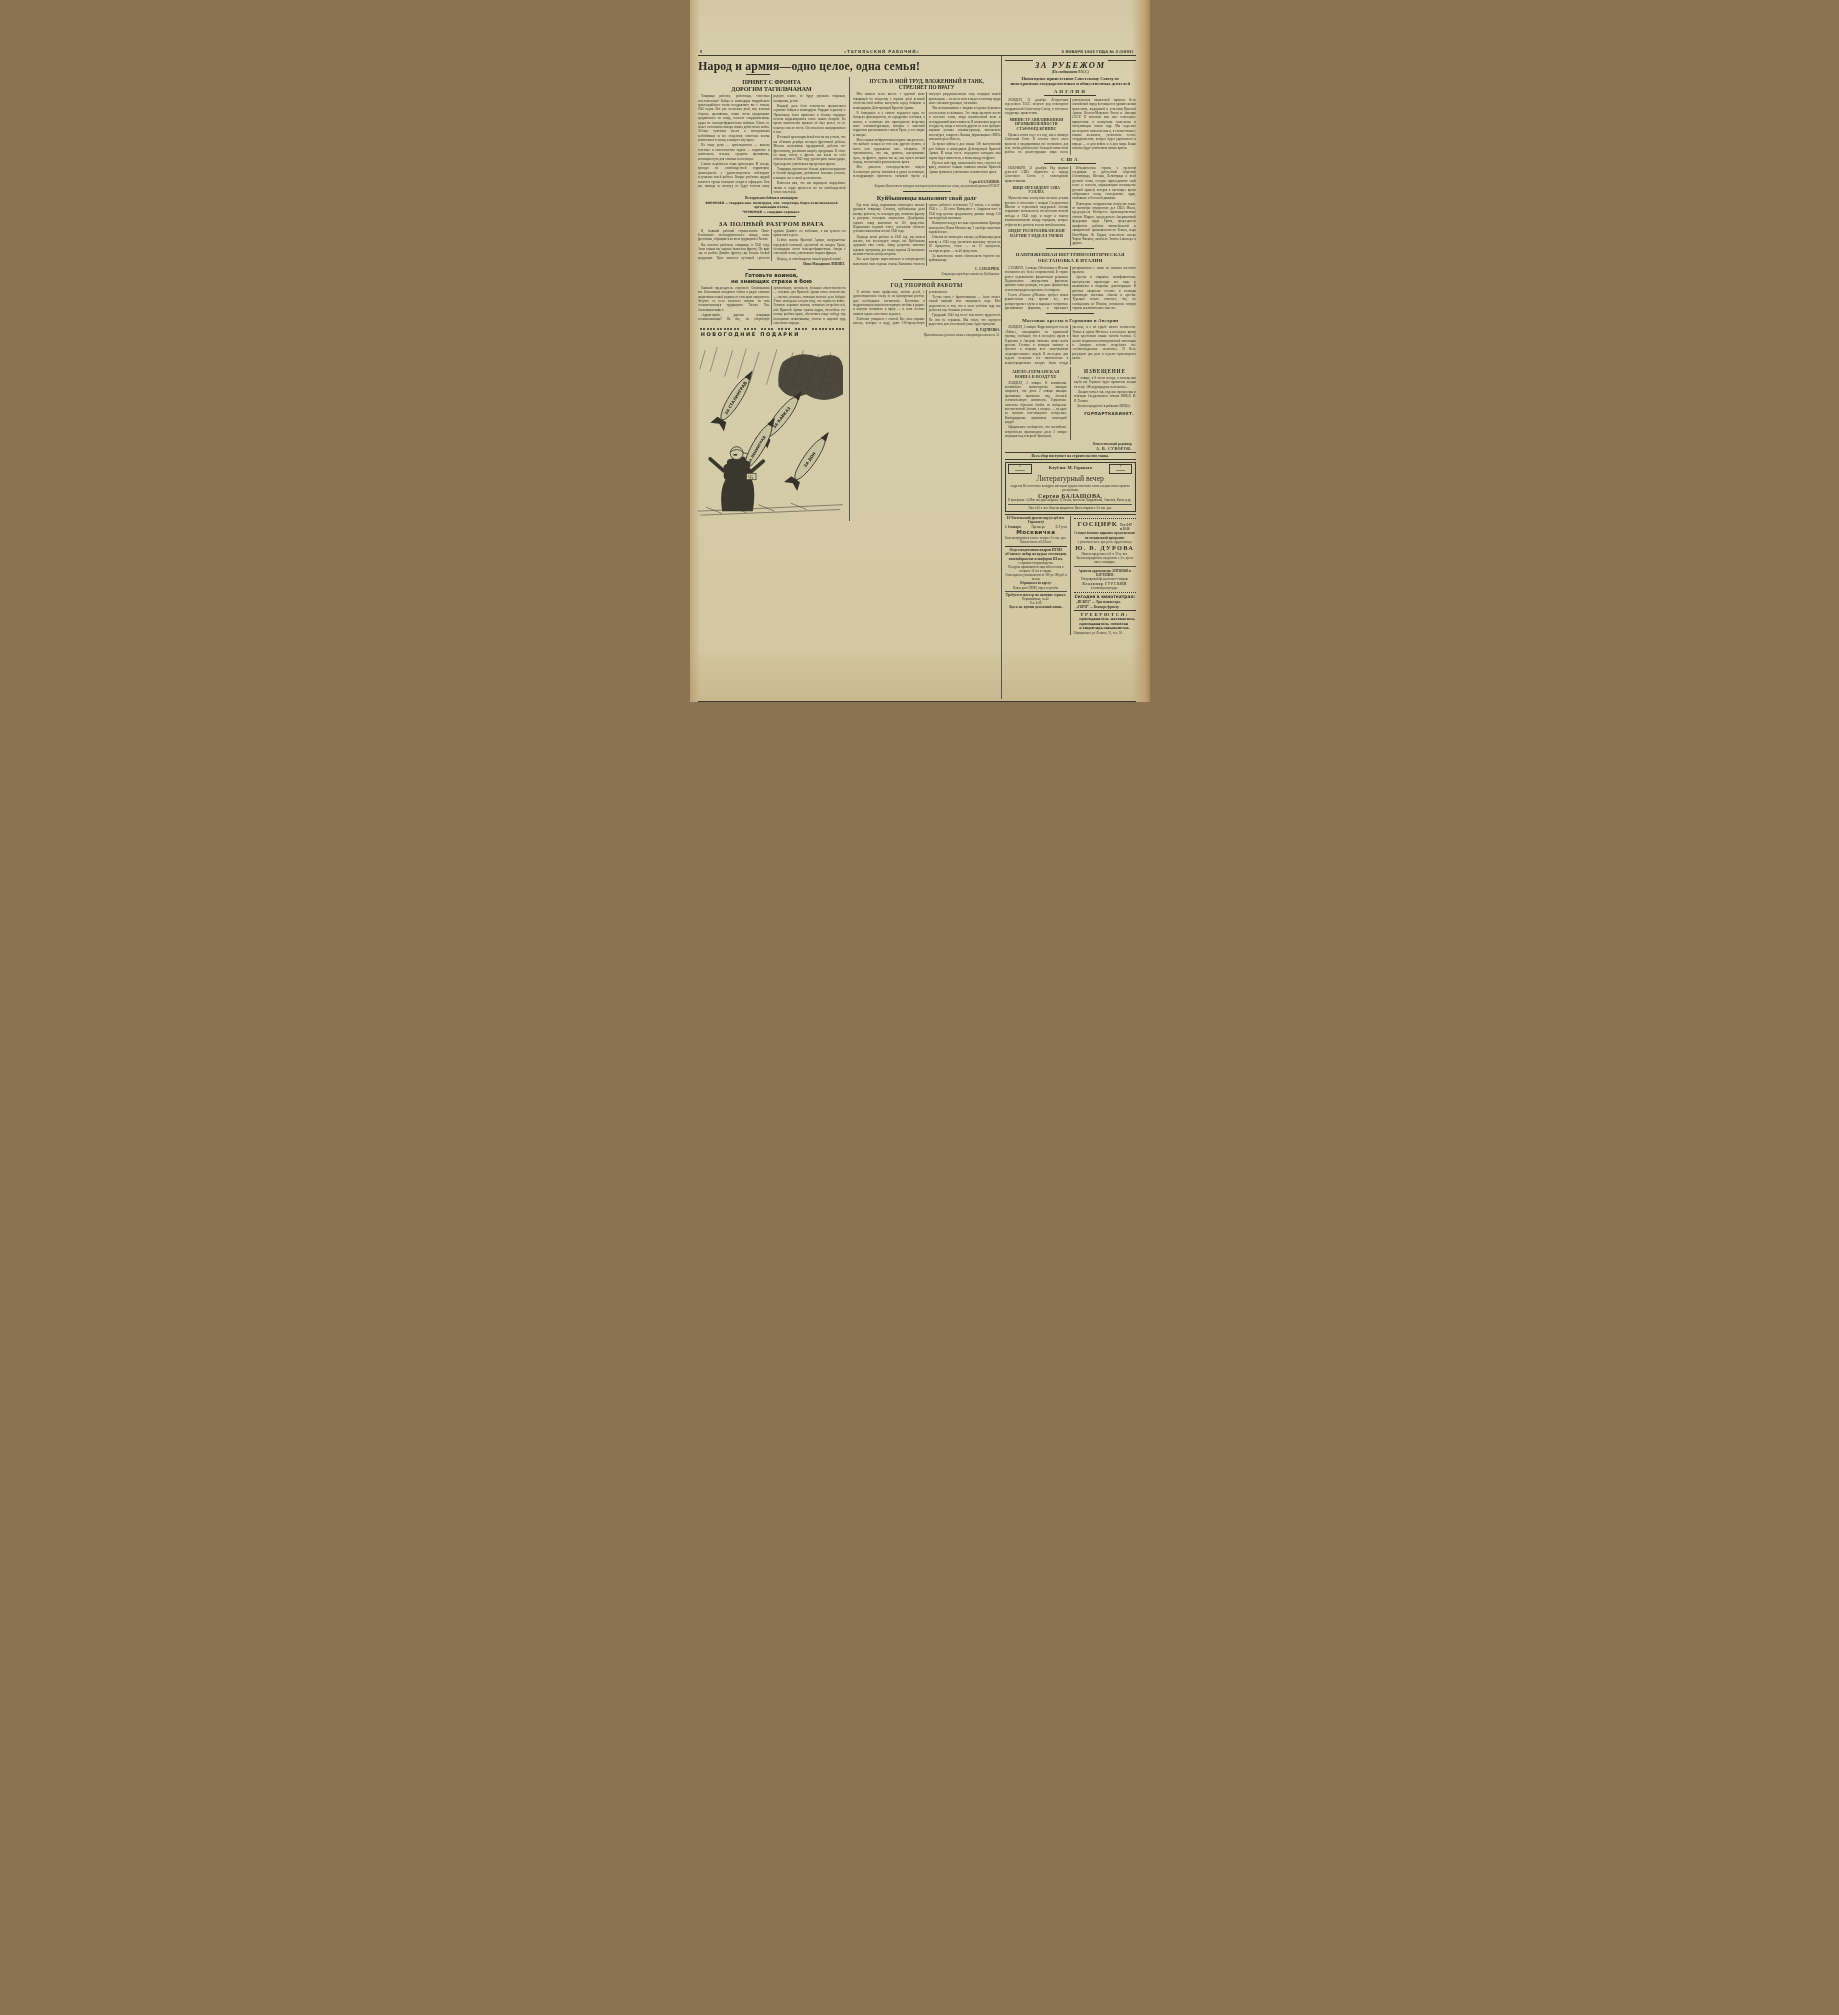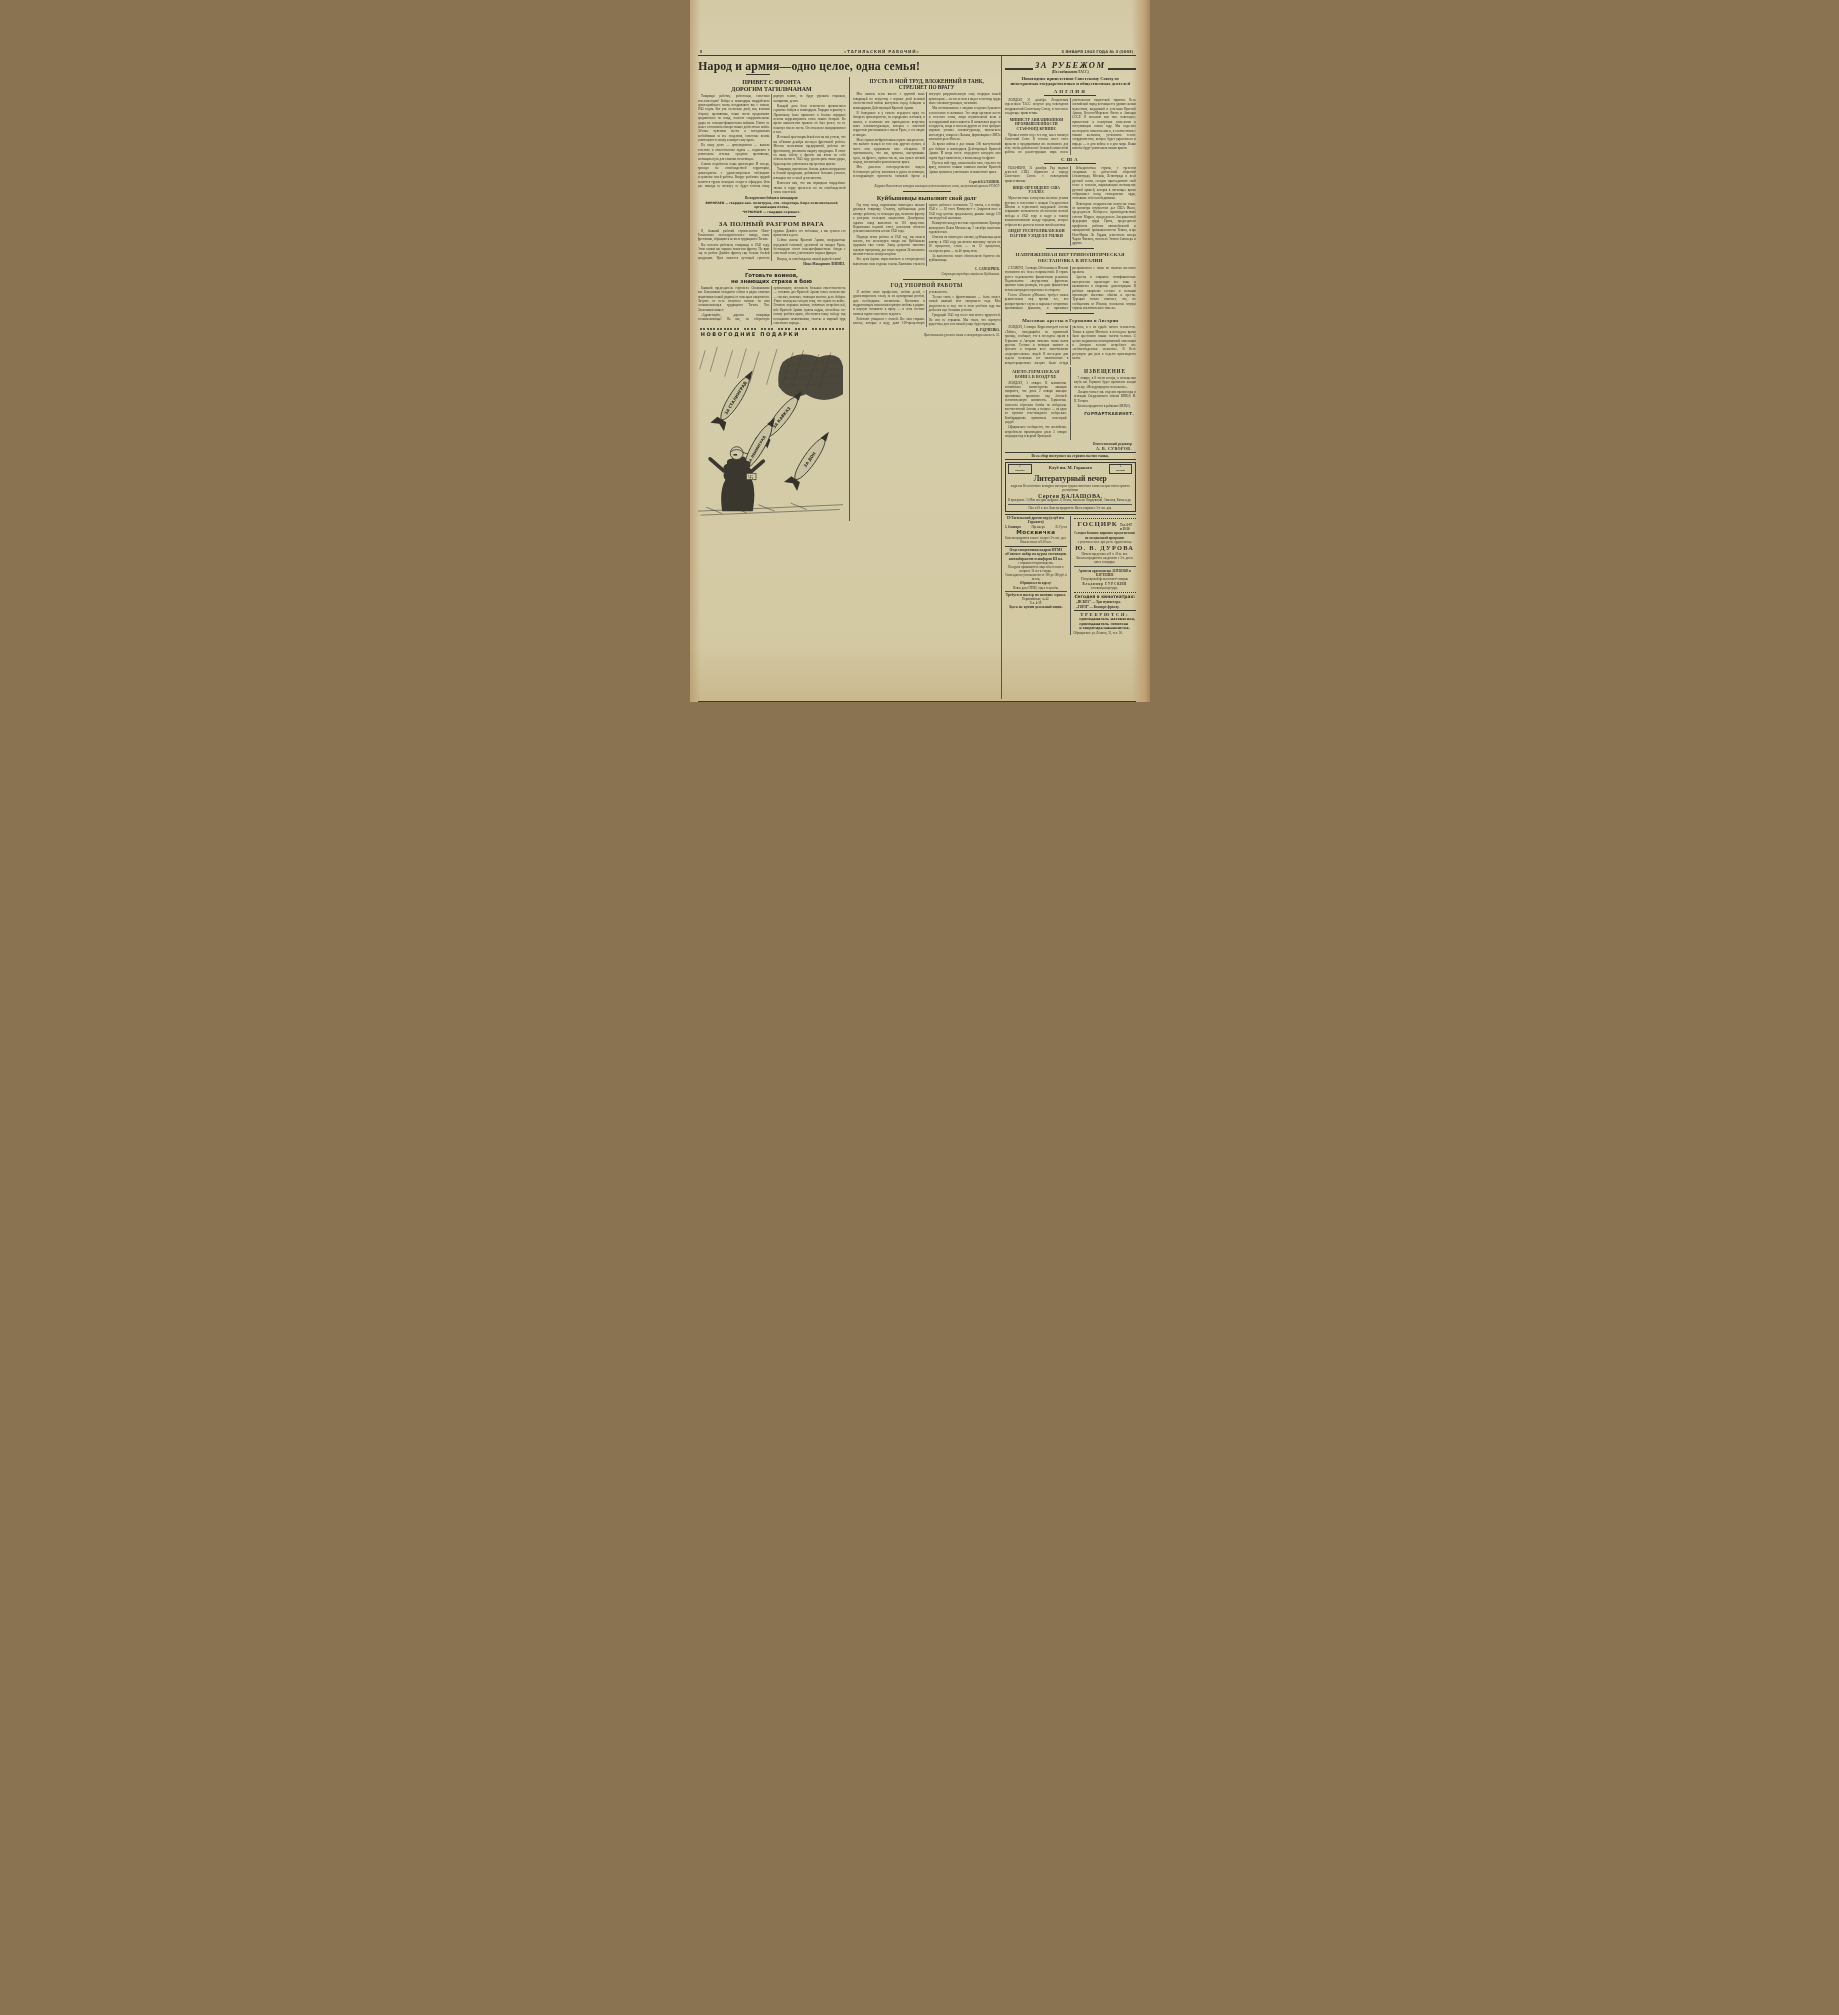--- a/index.html
+++ b/index.html
@@ -41,21 +41,21 @@
   .t-caps{font-size:5.4px;letter-spacing:0.4px;}
   .body p{margin:0 0 0.8px;text-indent:3.6px;text-align:justify;font-size:3.2px;line-height:1.38;}
   .twocol{column-count:2;column-gap:4px;column-rule:0.4px solid #6f6c5e;}
   .byline{ text-align:right;font-weight:bold;font-size:3.4px;margin:1.2px 0.8px 1.6px 0;}
   .byline-role{text-align:right;font-size:3px;font-style:italic;margin:-0.8px 0.8px 2px 0;}
   .signoff{font-size:3.2px;font-weight:bold;text-align:center;margin:1.2px 0 0.4px;}
   .sig-sans{font-family:"DejaVu Sans", sans-serif;}
   .sep{border:none;border-top:0.8px solid #3e3b30;width:48px;margin:2.4px auto;}
   .sep-thin{border:none;border-top:0.4px solid #57544a;margin:2px 0;}
   
-  .zr-head{display:flex;align-items:flex-end;gap:2px;margin-top:3.2px;}
+  .zr-head{display:flex;align-items:flex-start;gap:2px;margin-top:3.2px;}
   .zr-line{flex:1;height:1.2px;background:#3e3b30;}
   .zr-title{font-size:8.5px;font-weight:bold;font-style:italic;letter-spacing:1.6px;white-space:nowrap;color:#2c2a22;}
   .zr-src{text-align:center;font-weight:bold;font-size:3.4px;margin:0.8px 0 1.6px;}
   .zr-lead{text-align:center;font-weight:bold;font-size:4.6px;line-height:1.2;margin:0.8px 3.2px 2.4px;}
   .country{width:52px;margin:2.4px auto 1.6px;text-align:center;font-weight:bold;font-size:5px;letter-spacing:2px;border-bottom:1.2px double #3e3b30;padding-bottom:0.8px;}
   .sub-h{font-weight:bold;font-size:3.6px;text-align:center;letter-spacing:0.2px;margin:2.4px 1.6px 1.6px;line-height:1.25;}
   .span-h{font-weight:bold;font-size:4.8px;text-align:center;letter-spacing:0.2px;margin:3.2px 0.8px 2px;line-height:1.2;}
   .fx-row{display:flex;margin-top:1.6px;}
   .fx-row > div{flex:1 1 50%;overflow:hidden;}
   .fx-row > div + div{border-left:0.4px solid #57544a;padding-left:3.2px;}
@@ -65,21 +65,21 @@
   .editor{text-align:right;margin:2.4px 4px 1.6px 0;}
   .editor .l1{font-size:3.4px;font-weight:bold;}
   .editor .l2{font-size:4px;font-weight:bold;letter-spacing:0.4px;}
   
   .tank-note{border-top:0.8px solid #3e3b30;border-bottom:0.4px solid #3e3b30;
     font-weight:bold;font-size:3.8px;text-align:center;padding:0.8px 0;margin-top:1.6px;}
   .ad-lit{border:0.8px solid #3c3a31;margin-top:1.6px;padding:1.2px 2.4px 1.6px;}
   .ad-lit-top{display:flex;align-items:flex-start;justify-content:space-between;}
   .datebox{border:0.4px solid #3c3a31;padding:0.4px 2px;text-align:center;font-weight:bold;font-size:3.6px;line-height:1.1;width:17.7px;}
   .club{font-weight:bold;font-size:4.4px;text-align:center;flex:1;padding-top:0.8px;}
-  .lit-title{font-weight:bold;font-size:7.7px;text-align:center;margin:0.8px 0 0.4px;}
+  .lit-title{font-weight:normal;font-size:7.7px;text-align:center;margin:0.8px 0 0.4px;}
   .lit-sub{font-size:3.2px;text-align:center;line-height:1.25;}
   .lit-name{font-weight:bold;font-size:6px;text-align:center;letter-spacing:0.4px;margin:0.8px 0;}
   .lit-prog{font-size:3px;margin:0.8px 0 0.4px;line-height:1.3;}
   .lit-info{font-size:3px;text-align:center;border-top:0.4px solid #57544a;padding-top:0.8px;}
   .ads-grid{display:flex;margin-top:2px;border-top:0.8px solid #3e3b30;padding-top:1.2px;}
   .ads-grid > div{flex:1 1 50%;overflow:hidden;}
   .ads-grid > div + div{border-left:0.4px solid #57544a;padding-left:2.8px;}
   .ads-grid > div:first-child{padding-right:2.8px;}
   .theatre-name{font-weight:bold;font-size:3.6px;text-align:center;}
   .theatre-row{display:flex;justify-content:space-between;font-size:3.2px;margin-top:0.8px;}

